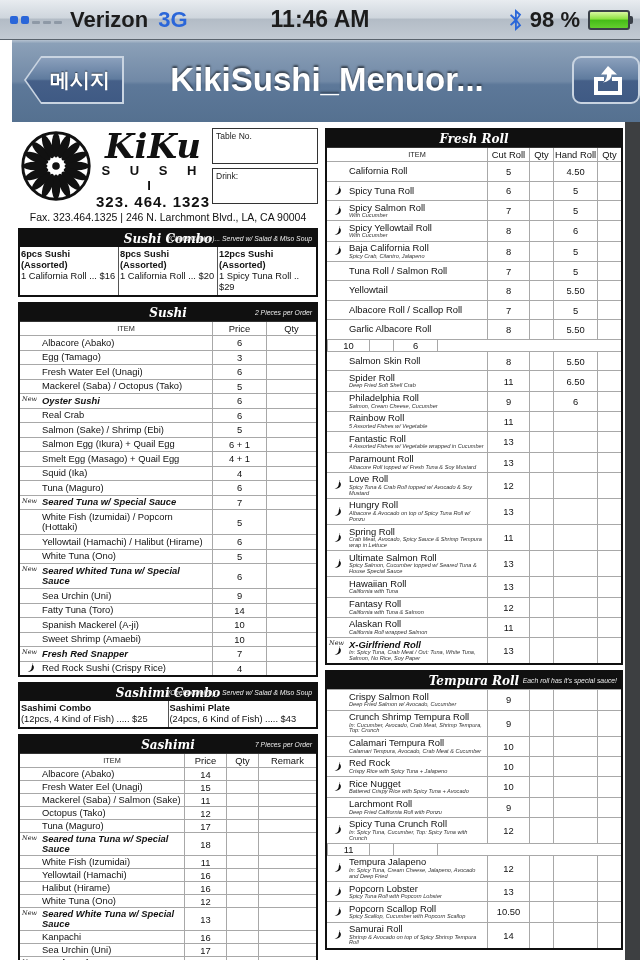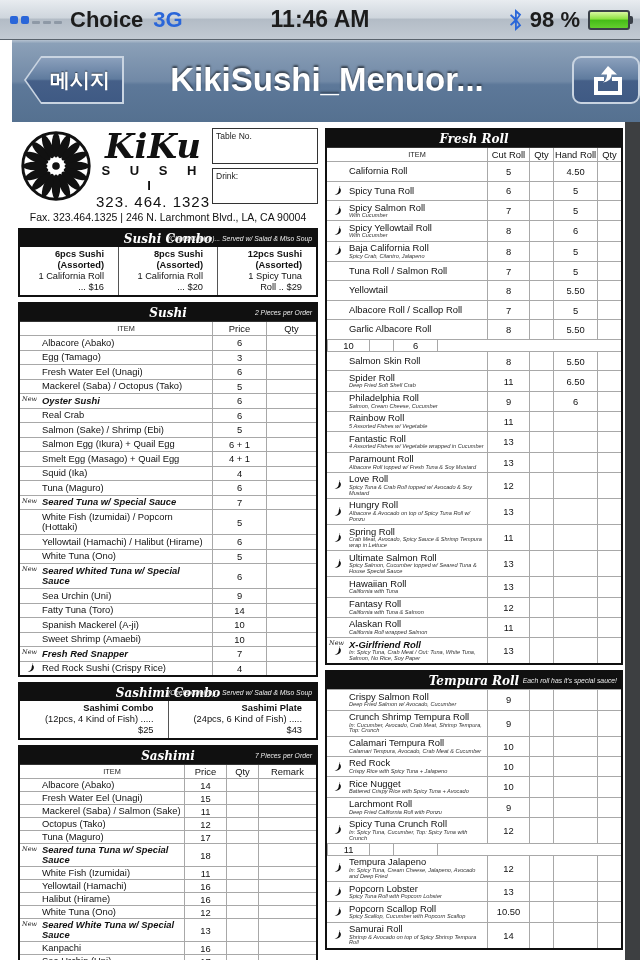--- a/index.html
+++ b/index.html
@@ -51,36 +51,36 @@
   .col-left{left:18px;width:300px;}
   .col-right{left:325px;width:298px;}
 
   
   .brand-row{display:flex;height:80px;align-items:flex-start;}
   .logo{width:76px;height:76px;flex:0 0 76px;}
   .brand-center{flex:1;text-align:center;padding-top:2px;}
   .brand-script{font-family:"DejaVu Serif",serif;font-style:italic;font-weight:bold;
     font-size:34px;line-height:32px;color:#111;}
   .brand-letters{font-size:13px;font-weight:bold;letter-spacing:8px;color:#111;margin-top:1px;}
-  .brand-phone{font-size:15px;font-weight:normal;color:#111;letter-spacing:1px;}
+  .brand-phone{font-size:15px;font-weight:bold;color:#111;letter-spacing:1px;}
   .order-boxes{width:106px;flex:0 0 106px;display:flex;flex-direction:column;gap:4px;}
   .obox{border:1px solid #333;height:36px;font-size:8.5px;color:#222;padding:2px 3px;box-sizing:border-box;}
   .fax-line{font-size:10.5px;color:#111;text-align:center;padding:3px 0 5px;}
 
   
   .msec{border:2px solid #101010;margin-bottom:5px;background:#fff;}
   .bar-head{position:relative;background:#101010;color:#fff;height:17px;
     display:flex;align-items:center;justify-content:center;}
   .bar-title{font-family:"DejaVu Serif",serif;font-style:italic;font-weight:bold;font-size:12px;}
   .bar-note{position:absolute;right:4px;top:0;height:17px;display:flex;align-items:center;
     font-size:6.8px;font-style:italic;color:#eee;}
 
   
   .combo-row{display:flex;}
-  .copt{flex:1;border-left:1px solid #555;padding:2px 14px;text-align:right;}
+  .copt{flex:1;border-left:1px solid #555;padding:2px 1px;text-align:left;}
   .copt:first-child{border-left:none;}
   .copt-name{font-size:9.3px;font-weight:bold;color:#111;line-height:11px;}
   .copt-detail{font-size:9.3px;color:#111;line-height:11px;}
 
   
   .colhead{display:flex;border-top:1px solid #333;background:#fff;}
   .colhead .cell{font-size:7.3px;color:#222;display:flex;align-items:center;justify-content:center;
     padding:1px 0;}
   .colhead .name{flex:1;}
   
@@ -111,21 +111,21 @@
 <div class="screen">
 
   <div class="status-bar">
     <div class="signal">
       <span class="sig-on"></span>
         <span class="sig-on"></span>
       <span class="sig-off"></span>
         <span class="sig-off"></span>
         <span class="sig-off"></span>
     </div>
-    <span class="carrier">Choice</span>
+    <span class="carrier">Verizon</span>
     <span class="net">3G</span>
     <span class="sb-time">11:46 AM</span>
     <span class="sb-right">
       <span class="bt-icon">
         <svg width="13" height="22" viewBox="0 0 13 22">
             <path fill="#2a66d9" d="M6 0v8.6L2.2 5.2 1 6.5 5.4 11 1 15.5l1.2 1.3L6 13.4V22l6.2-5.6-4-5.4 4-5.4L6 0zm1.8 4.3 2 1.8-2 2.7V4.3zm0 8.9 2 2.7-2 1.8v-4.5z"></path>
           </svg>
       </span>
       <span class="batt-pct">98 %</span>
       <span class="battery"></span>

